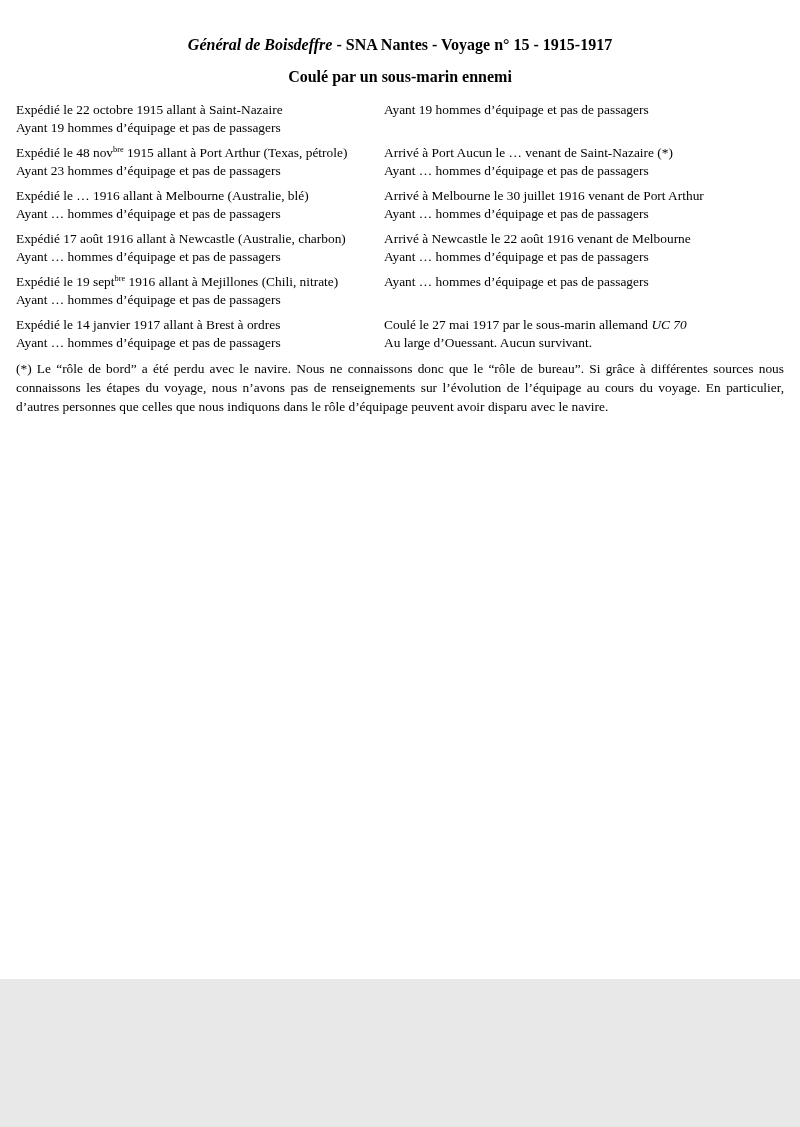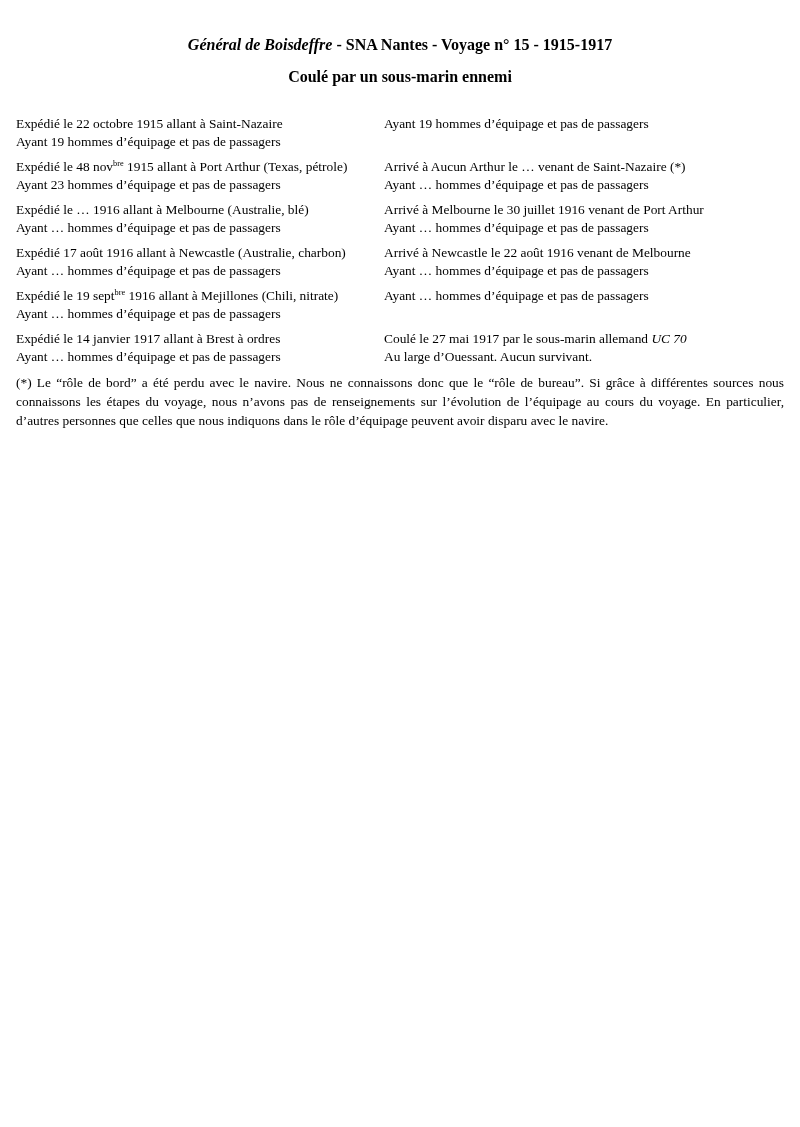--- a/index.html
+++ b/index.html
@@ -1,19 +1,19 @@
 <!DOCTYPE html>
 <html><head>
 <meta charset="utf-8">
 <style>
   html, body { margin: 0; padding: 0; background: #e8e8e8; }
   .page {
     position: relative;
     width: 800px;
-    height: 1127px;
+    height: 979px;
     margin: 0 auto;
     background: #ffffff;
     font-family: "Liberation Serif", serif;
     color: #000000;
     overflow: hidden;
   }
   .titleblock {
     padding-top: 34px;
     text-align: center;
   }
@@ -23,21 +23,21 @@
     line-height: 21px;
   }
   .title-line .seg-i { font-style: italic; }
   .subtitle-line {
     font-size: 16px;
     font-weight: bold;
     line-height: 21px;
     margin-top: 11px;
   }
   .voyages {
-    margin-top: 28px;
+    margin-top: 14px;
   }
   .voyage-row {
     display: flex;
     margin-bottom: 7px;
   }
   .cell {
     font-size: 13.4px;
     line-height: 18px;
     white-space: nowrap;
   }
@@ -86,21 +86,21 @@
         <span class="line"><span>Ayant 19 hommes d’équipage et pas de passagers</span></span>
       </div>
     </div>
 
     <div class="voyage-row">
       <div class="cell cell-left">
         <span class="line"><span>Expédié le 48 nov</span><sup>bre</sup><span> 1915 allant à Port Arthur (Texas, pétrole)</span></span>
         <span class="line"><span>Ayant 23 hommes d’équipage et pas de passagers</span></span>
       </div>
       <div class="cell cell-right">
-        <span class="line"><span>Arrivé à Aucun Arthur le … venant de Saint-Nazaire (*)</span></span>
+        <span class="line"><span>Arrivé à Port Aucun le … venant de Saint-Nazaire (*)</span></span>
         <span class="line"><span>Ayant … hommes d’équipage et pas de passagers</span></span>
       </div>
     </div>
 
     <div class="voyage-row">
       <div class="cell cell-left">
         <span class="line"><span>Expédié le … 1916 allant à Melbourne (Australie, blé)</span></span>
         <span class="line"><span>Ayant … hommes d’équipage et pas de passagers</span></span>
       </div>
       <div class="cell cell-right">

